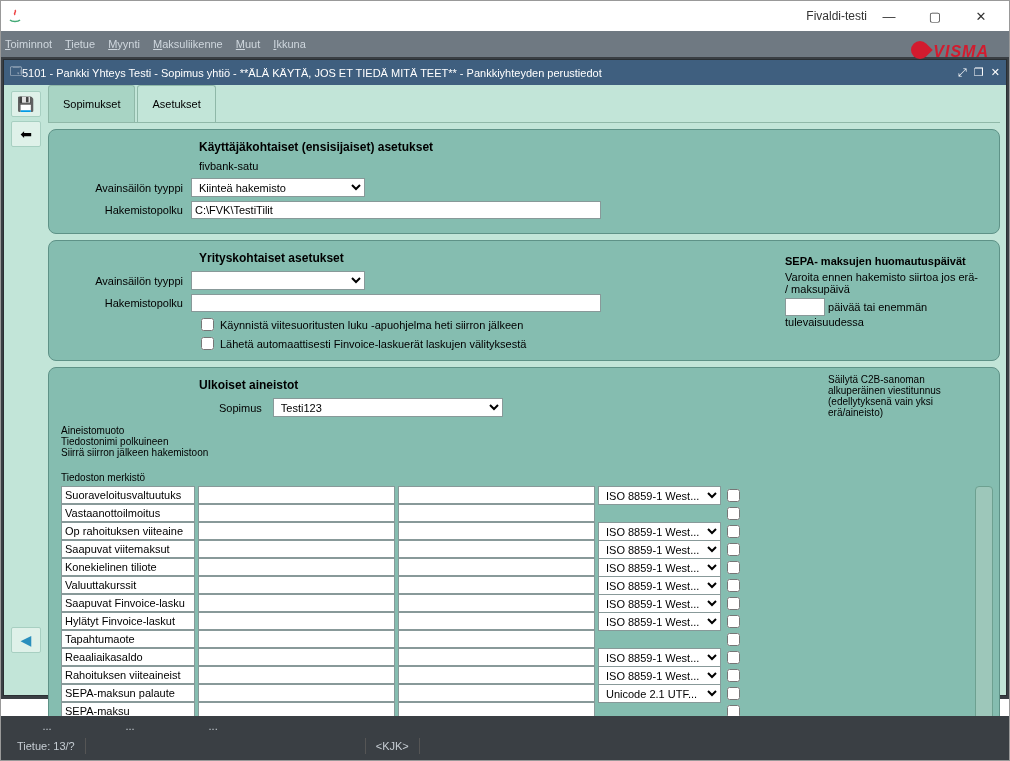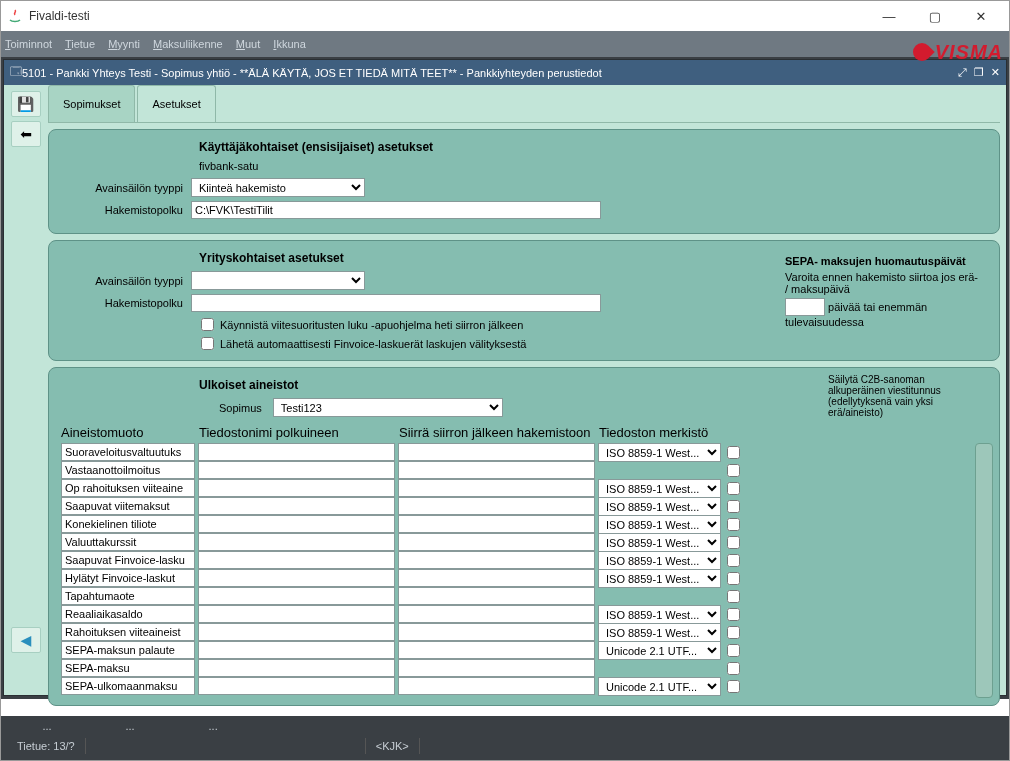--- a/index.html
+++ b/index.html
@@ -1,26 +1,26 @@
 <!DOCTYPE html>
 <html><head>
 <meta charset="utf-8">
 <style>
   * { box-sizing: border-box; margin: 0; padding: 0; }
   body { font-family: Tahoma, Arial, sans-serif; font-size: 11px; background: #fff; overflow: hidden; }
   .window { width: 1010px; height: 761px; border: 1px solid #999; position: relative; background: #fff; }
-  .titlebar { height: 30px; background: #fff; display: flex; align-items: center; padding: 0 6px; }
+  .titlebar { height: 30px; background: #fff; display: flex; align-items: center; padding: 0 6px; text-align: right; }
   .titlebar .java-icon { width: 16px; height: 16px; margin-right: 6px; }
   .title { font-size: 12px; color: #333; flex: 1; }
   .win-controls { display: flex; gap: 2px; }
   .win-btn { width: 44px; height: 28px; display: flex; align-items: center; justify-content: center; font-size: 13px; color: #333; cursor: pointer; }
   .menubar-outer { background: #6f7982; display: flex; align-items: center; height: 26px; padding-left: 4px; }
   .menubar a { color: #cfd7de; text-decoration: none; margin-right: 10px; font-size: 11px; }
   .menubar a u { text-underline-offset: 1px; }
-  .visma { position: absolute; right: 6px; top: 40px; font-style: italic; font-weight: bold; color: #d31b2e; font-size: 20px; letter-spacing: 1px; }
+  .visma { position: absolute; right: 20px; top: 40px; font-style: italic; font-weight: bold; color: #d31b2e; font-size: 16px; letter-spacing: 1px; }
   .visma::before { content: ""; display: inline-block; width: 18px; height: 18px; background: #d31b2e; border-radius: 50% 0 50% 50%; transform: rotate(45deg); margin-right: 4px; vertical-align: -2px; }
   .dark-area { background: #3a3f44; padding: 2px 2px 0 2px; }
   .subwindow { border: 1px solid #2a2f33; }
   .sub-title { background: #3f5f7f; color: #fff; font-size: 11px; padding: 3px 6px; display: flex; align-items: center; }
   .sub-title .txt { flex: 1; }
   .sub-title .sub-controls span { margin-left: 4px; cursor: pointer; font-size: 11px; }
   .sub-body { background: #c2e5d8; display: flex; }
   .left-strip { width: 44px; padding: 6px 4px; display: flex; flex-direction: column; align-items: center; gap: 4px; }
   .icon-btn { width: 30px; height: 26px; border: 1px solid #a7cfc1; background: #dff1e9; border-radius: 2px; display: flex; align-items: center; justify-content: center; cursor: pointer; font-size: 14px; }
   .main-area { flex: 1; padding: 0 6px 6px 0; }
@@ -40,25 +40,25 @@
   .panel2-wrap { display: flex; gap: 8px; }
   .sepa-box { background: #85bdb0; padding: 4px 8px; width: 210px; font-size: 11px; }
   .sepa-box h4 { font-weight: bold; font-size: 11px; margin-bottom: 4px; }
   .day-input { width: 40px; background: #fffde0; border: 1px solid #899; height: 16px; }
   .cb-row { display: flex; align-items: center; margin: 6px 0 0 140px; }
   .cb-row input { margin-right: 6px; }
   .sop-label { margin-left: 20px; font-size: 11px; }
   .sop-combo { width: 230px; margin-left: 8px; }
   .c2b { position: absolute; right: 56px; top: 6px; width: 115px; font-size: 10px; }
   .grid { margin-top: 8px; }
-  .grid-header { display: flex; font-size: 13px; padding: 0 0 3px 0; }
+  .grid-header { display: flex; font-size: 10px; padding: 0 0 3px 0; flex-direction: column; }
   .gh-a { width: 138px; }
   .gh-b { width: 200px; }
   .gh-c { width: 200px; }
-  .gh-d { width: 125px; }
+  .gh-d { width: 125px; margin-top: 14px; }
   .grid-body { position: relative; }
   .scrollbar { position: absolute; right: -30px; top: 0; width: 18px; height: 255px; background: #9dc7ba; border: 1px solid #6da090; border-radius: 4px; }
   .grid-row { display: flex; align-items: center; height: 18px; margin-bottom: 0px; }
   .grid-row input.col-a { width: 134px; margin-right: 3px; }
   .grid-row input.col-b { width: 197px; margin-right: 3px; }
   .grid-row input.col-c { width: 197px; margin-right: 3px; }
   .grid-row select.col-d { width: 123px; margin-right: 6px; }
   .grid-row .col-d-empty { width: 123px; margin-right: 6px; display: inline-block; }
   .grid-row input[type=checkbox] { width: 13px; height: 13px; }
   .sel-blue { background: #0a246a; color: #fff; }

